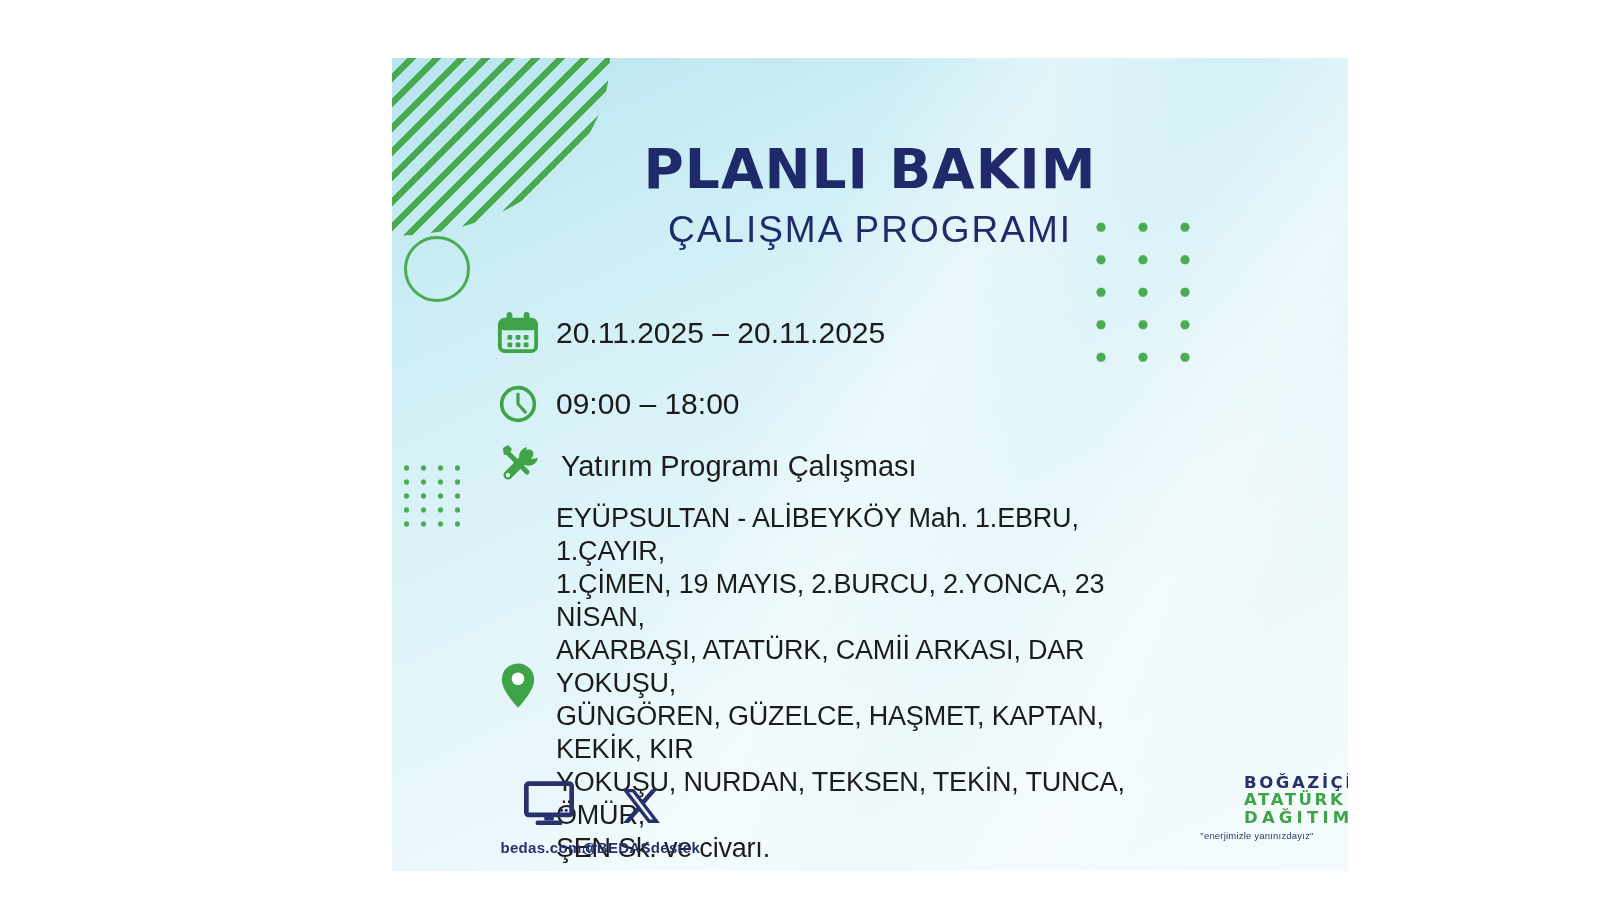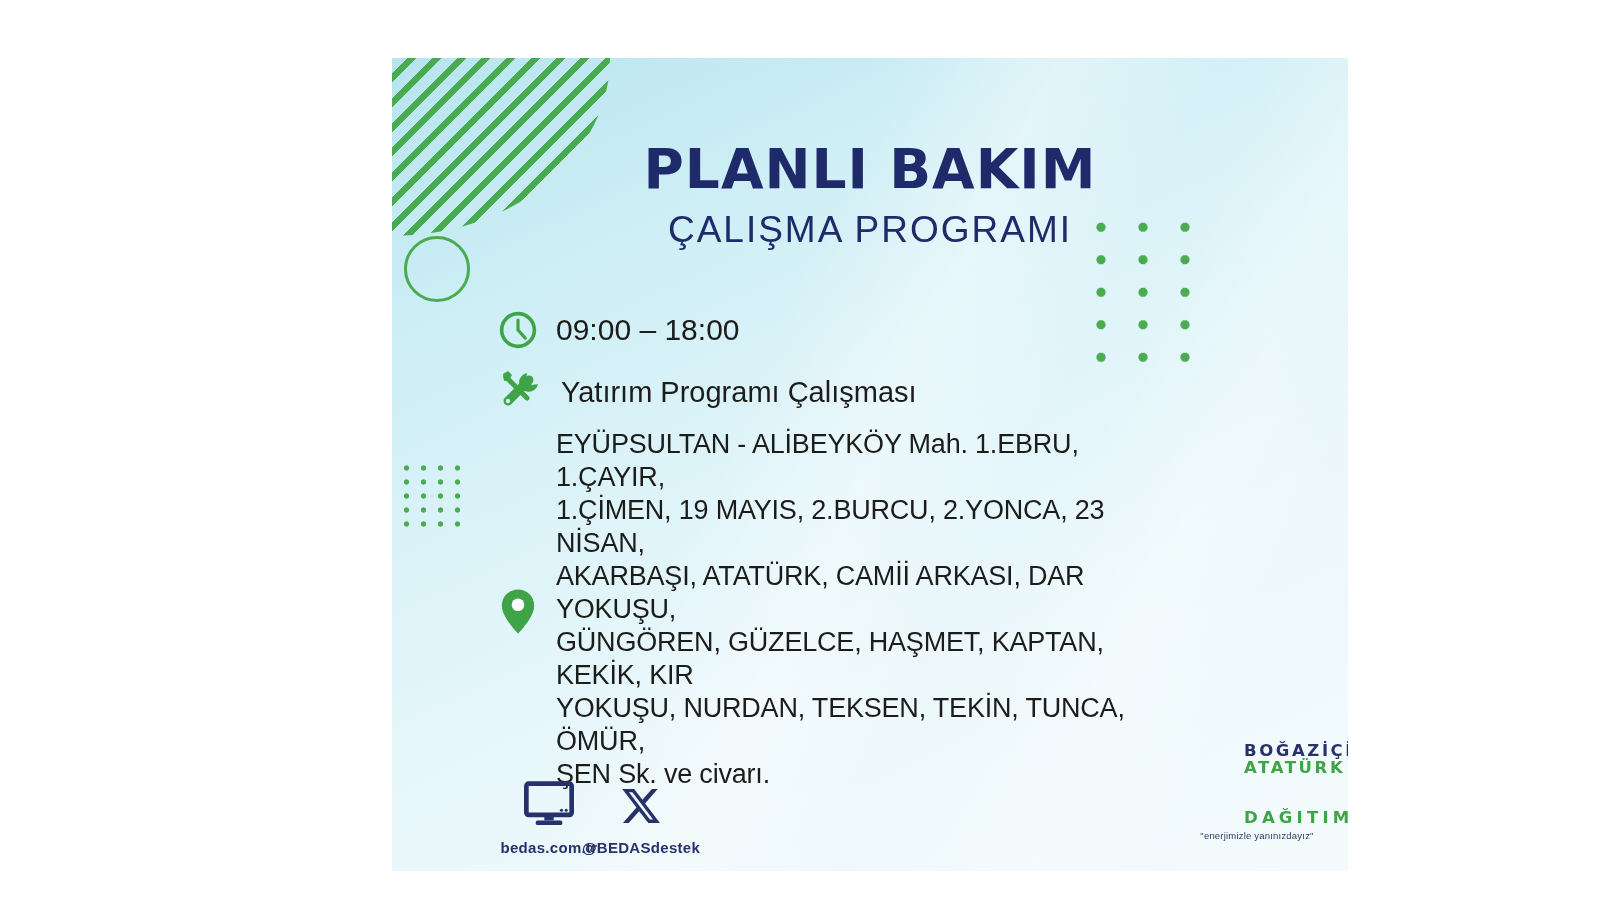--- a/index.html
+++ b/index.html
@@ -64,40 +64,57 @@
   }
   .contact .label{font-size:15px;font-weight:bold;letter-spacing:.3px;white-space:nowrap;}
   .c1{left:28px;width:84px;}
   .c2{left:112px;width:90px;}
   .c3{left:202px;width:94px;}
   
   .logo{position:absolute;right:30px;bottom:30px;width:122px;}
   .logo .l{font-weight:bold;font-size:16.5px;line-height:1.05;letter-spacing:2.6px;font-family:"DejaVu Sans", sans-serif;padding-left:48px;}
   .logo .l1{color:#27316b;}
   .logo .l2{color:#3fa447;}
-  .logo .l3{color:#3fa447;letter-spacing:4.2px;margin-top:32px;}
+  .logo .l3{color:#3fa447;letter-spacing:4.2px;}
   .logo .tagline{font-size:9.5px;color:#2c3a6b;margin-top:4px;text-align:center;letter-spacing:.2px;white-space:nowrap;}
 </style>
 </head>
 <body>
 
 <div class="card">
 
   <div class="deco-stripes"></div>
   <div class="deco-circle"></div>
   <div class="deco-dots-lg"></div>
   <div class="deco-dots-sm"></div>
 
   <div class="title-block">
     <div class="title-main">PLANLI BAKIM</div>
     <div class="title-sub">ÇALIŞMA PROGRAMI</div>
   </div>
 
   <div class="rows">
 
+    <div class="row row-date">
+      <span class="icon-box">
+        <svg width="42" height="46" viewBox="0 0 44 46" aria-hidden="true">
+          <rect x="3" y="9" width="38" height="33" rx="5" fill="none" stroke="#3fa447" stroke-width="4"></rect>
+          <rect x="3" y="9" width="38" height="11" rx="4" fill="#3fa447"></rect>
+          <rect x="10" y="1" width="6" height="12" rx="3" fill="#3fa447"></rect>
+          <rect x="28" y="1" width="6" height="12" rx="3" fill="#3fa447"></rect>
+          <rect x="11" y="25" width="5" height="5" rx="1" fill="#3fa447"></rect>
+          <rect x="19.5" y="25" width="5" height="5" rx="1" fill="#3fa447"></rect>
+          <rect x="28" y="25" width="5" height="5" rx="1" fill="#3fa447"></rect>
+          <rect x="11" y="33" width="5" height="5" rx="1" fill="#3fa447"></rect>
+          <rect x="19.5" y="33" width="5" height="5" rx="1" fill="#3fa447"></rect>
+          <rect x="28" y="33" width="5" height="5" rx="1" fill="#3fa447"></rect>
+        </svg>
+      </span>
+      <span>20.11.2025 – 20.11.2025</span>
+    </div>
 
     <div class="row row-time">
       <span class="icon-box">
         <svg width="40" height="40" viewBox="0 0 44 44" aria-hidden="true">
           <circle cx="22" cy="22" r="18" fill="none" stroke="#3fa447" stroke-width="4"></circle>
           <path d="M22 11 L22 22 L30 31" fill="none" stroke="#3fa447" stroke-width="3.5" stroke-linecap="round"></path>
         </svg>
       </span>
       <span>09:00 – 18:00</span>
     </div>

